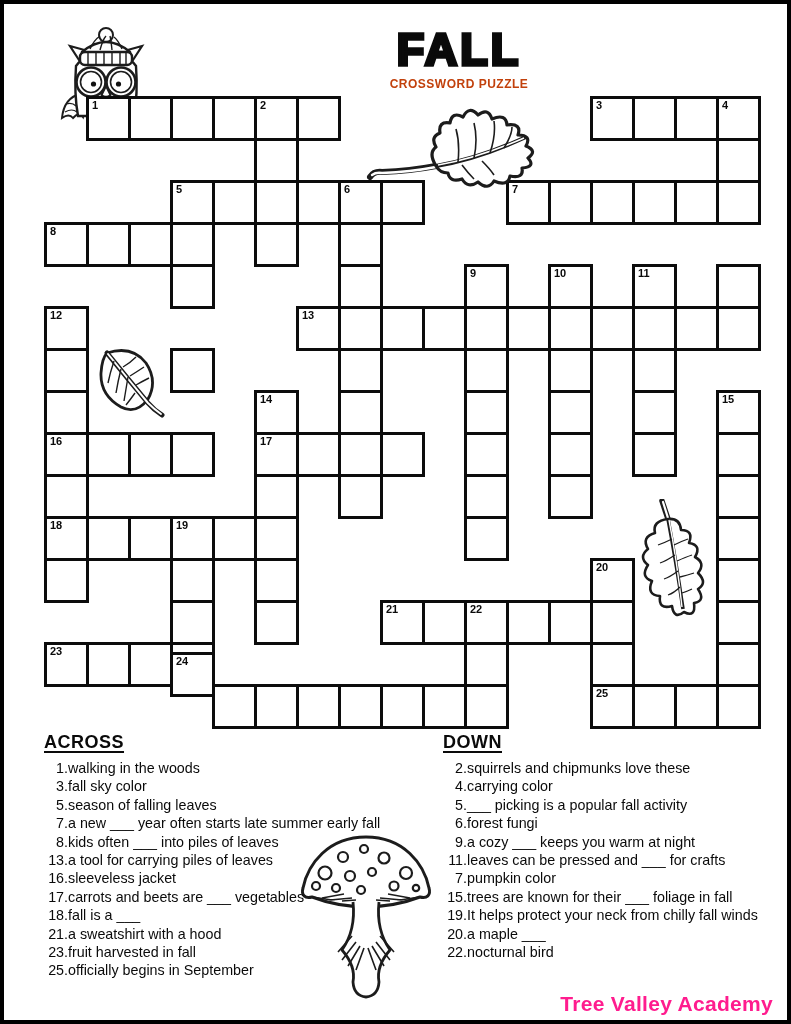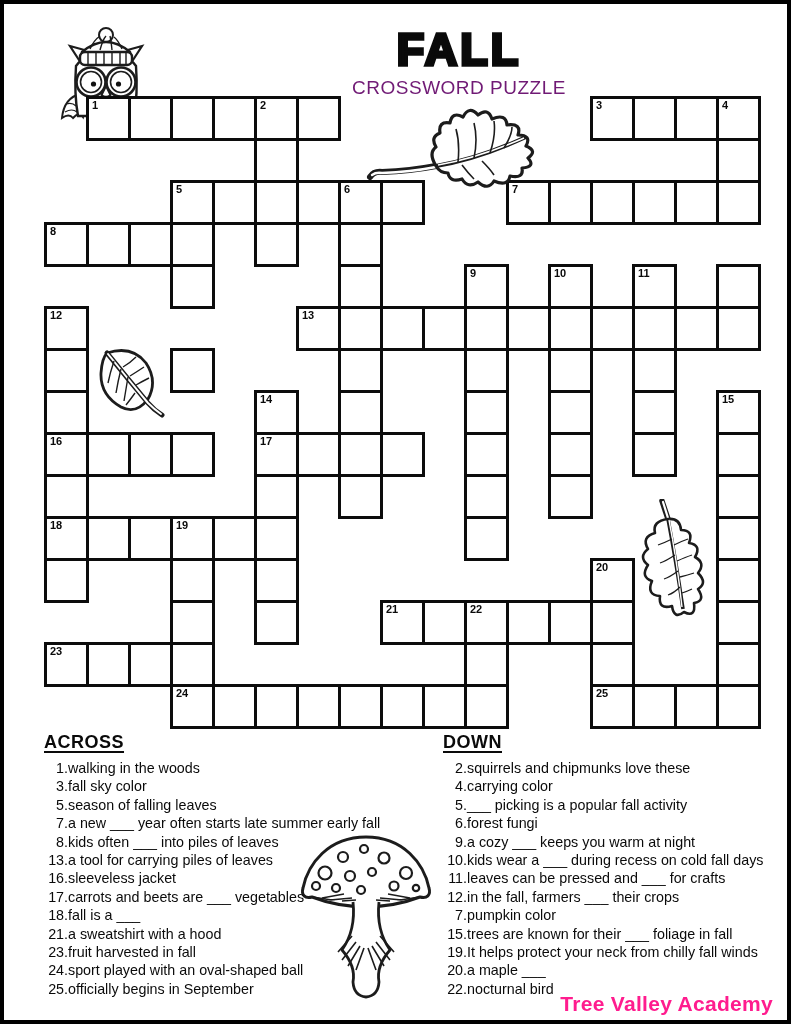--- a/index.html
+++ b/index.html
@@ -7,21 +7,21 @@
     position:relative;width:791px;height:1024px;margin:0 auto;
     background:#fff;border:4px solid #000;box-sizing:border-box;overflow:hidden;
     font-family:"Liberation Sans",sans-serif;color:#111;
   }
   
   .title-block{position:absolute;left:285px;top:22px;width:340px;text-align:center;z-index:4;}
   .title-main{
     font-size:45px;font-weight:bold;letter-spacing:3px;line-height:1.05;color:#0a0a0a;
     -webkit-text-stroke:3.5px #0a0a0a;
   }
-  .title-sub{font-size:19px;letter-spacing:.5px;margin-top:4px;color:#701a75;font-weight:400;}
+  .title-sub{font-size:12px;letter-spacing:.5px;margin-top:4px;color:#c2410c;font-weight:700;}
   
   .grid-layer{position:absolute;left:0;top:0;width:100%;height:100%;z-index:2;}
   .cell{
     position:absolute;width:45px;height:45px;box-sizing:border-box;
     border:3px solid #0c0c0c;background:#fff;
   }
   .cellnum{position:absolute;top:0px;left:3px;font-size:11px;font-weight:bold;color:#0a0a0a;}
   
   .decor{position:absolute;z-index:3;}
   .under{z-index:1;}
@@ -224,21 +224,21 @@
       <div class="cell" style="left: 712px; top: 596px; border-color: rgb(12, 12, 12);"></div>
       <div class="cell" style="left: 40px; top: 638px; border-color: rgb(12, 12, 12);">
         <span class="cellnum">23</span>
       </div>
       <div class="cell" style="left: 82px; top: 638px; border-color: rgb(12, 12, 12);"></div>
       <div class="cell" style="left: 124px; top: 638px; border-color: rgb(12, 12, 12);"></div>
       <div class="cell" style="left: 166px; top: 638px; border-color: rgb(12, 12, 12);"></div>
       <div class="cell" style="left: 460px; top: 638px; border-color: rgb(12, 12, 12);"></div>
       <div class="cell" style="left: 586px; top: 638px; border-color: rgb(12, 12, 12);"></div>
       <div class="cell" style="left: 712px; top: 638px; border-color: rgb(12, 12, 12);"></div>
-      <div class="cell" style="left: 166px; top: 680px; border-color: rgb(12, 12, 12);">
+      <div class="cell" style="left: 166px; top: 648px; border-color: rgb(12, 12, 12);">
         <span class="cellnum">24</span>
       </div>
       <div class="cell" style="left: 208px; top: 680px; border-color: rgb(12, 12, 12);"></div>
       <div class="cell" style="left: 250px; top: 680px; border-color: rgb(12, 12, 12);"></div>
       <div class="cell" style="left: 292px; top: 680px; border-color: rgb(12, 12, 12);"></div>
       <div class="cell" style="left: 334px; top: 680px; border-color: rgb(12, 12, 12);"></div>
       <div class="cell" style="left: 376px; top: 680px; border-color: rgb(12, 12, 12);"></div>
       <div class="cell" style="left: 418px; top: 680px; border-color: rgb(12, 12, 12);"></div>
       <div class="cell" style="left: 460px; top: 680px; border-color: rgb(12, 12, 12);"></div>
       <div class="cell" style="left: 586px; top: 680px; border-color: rgb(12, 12, 12);">
@@ -342,24 +342,20 @@
         </div>
         <div class="clue-row">
           <span class="clue-num">21.</span>
           <span class="clue-text">a sweatshirt with a hood</span>
         </div>
         <div class="clue-row">
           <span class="clue-num">23.</span>
           <span class="clue-text">fruit harvested in fall</span>
         </div>
         <div class="clue-row">
-          <span class="clue-num">24.</span>
-          <span class="clue-text">sport played with an oval-shaped ball</span>
-        </div>
-        <div class="clue-row">
           <span class="clue-num">25.</span>
           <span class="clue-text">officially begins in September</span>
         </div>
       </div>
   </div>
 
   <div class="clues-section" id="down-section">
     <div class="clues-heading">DOWN</div>
     <div>
         <div class="clue-row">
@@ -376,32 +372,24 @@
         </div>
         <div class="clue-row">
           <span class="clue-num">6.</span>
           <span class="clue-text">forest fungi</span>
         </div>
         <div class="clue-row">
           <span class="clue-num">9.</span>
           <span class="clue-text">a cozy ___ keeps you warm at night</span>
         </div>
         <div class="clue-row">
-          <span class="clue-num">10.</span>
-          <span class="clue-text">kids wear a ___ during recess on cold fall days</span>
-        </div>
-        <div class="clue-row">
           <span class="clue-num">11.</span>
           <span class="clue-text">leaves can be pressed and ___ for crafts</span>
         </div>
         <div class="clue-row">
-          <span class="clue-num">12.</span>
-          <span class="clue-text">in the fall, farmers ___ their crops</span>
-        </div>
-        <div class="clue-row">
           <span class="clue-num">7.</span>
           <span class="clue-text">pumpkin color</span>
         </div>
         <div class="clue-row">
           <span class="clue-num">15.</span>
           <span class="clue-text">trees are known for their ___ foliage in fall</span>
         </div>
         <div class="clue-row">
           <span class="clue-num">19.</span>
           <span class="clue-text">It helps protect your neck from chilly fall winds</span>

